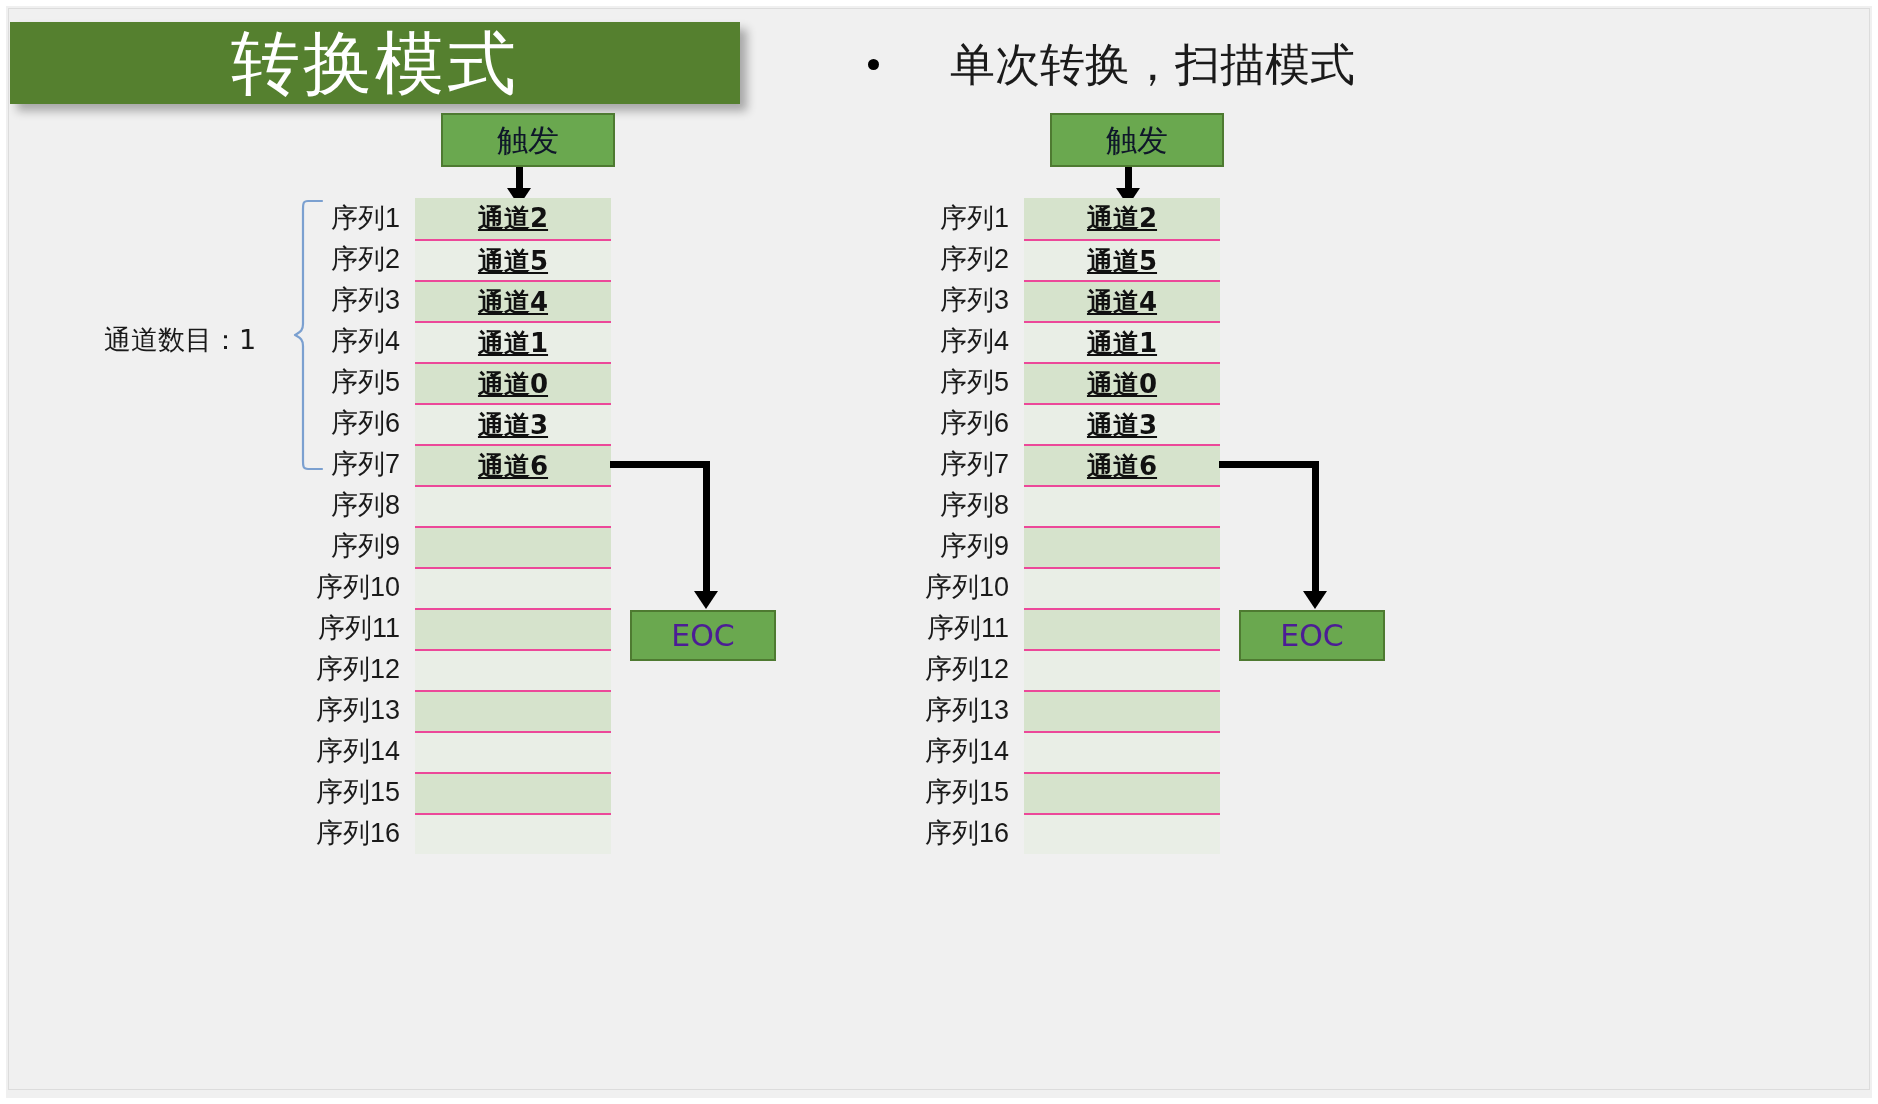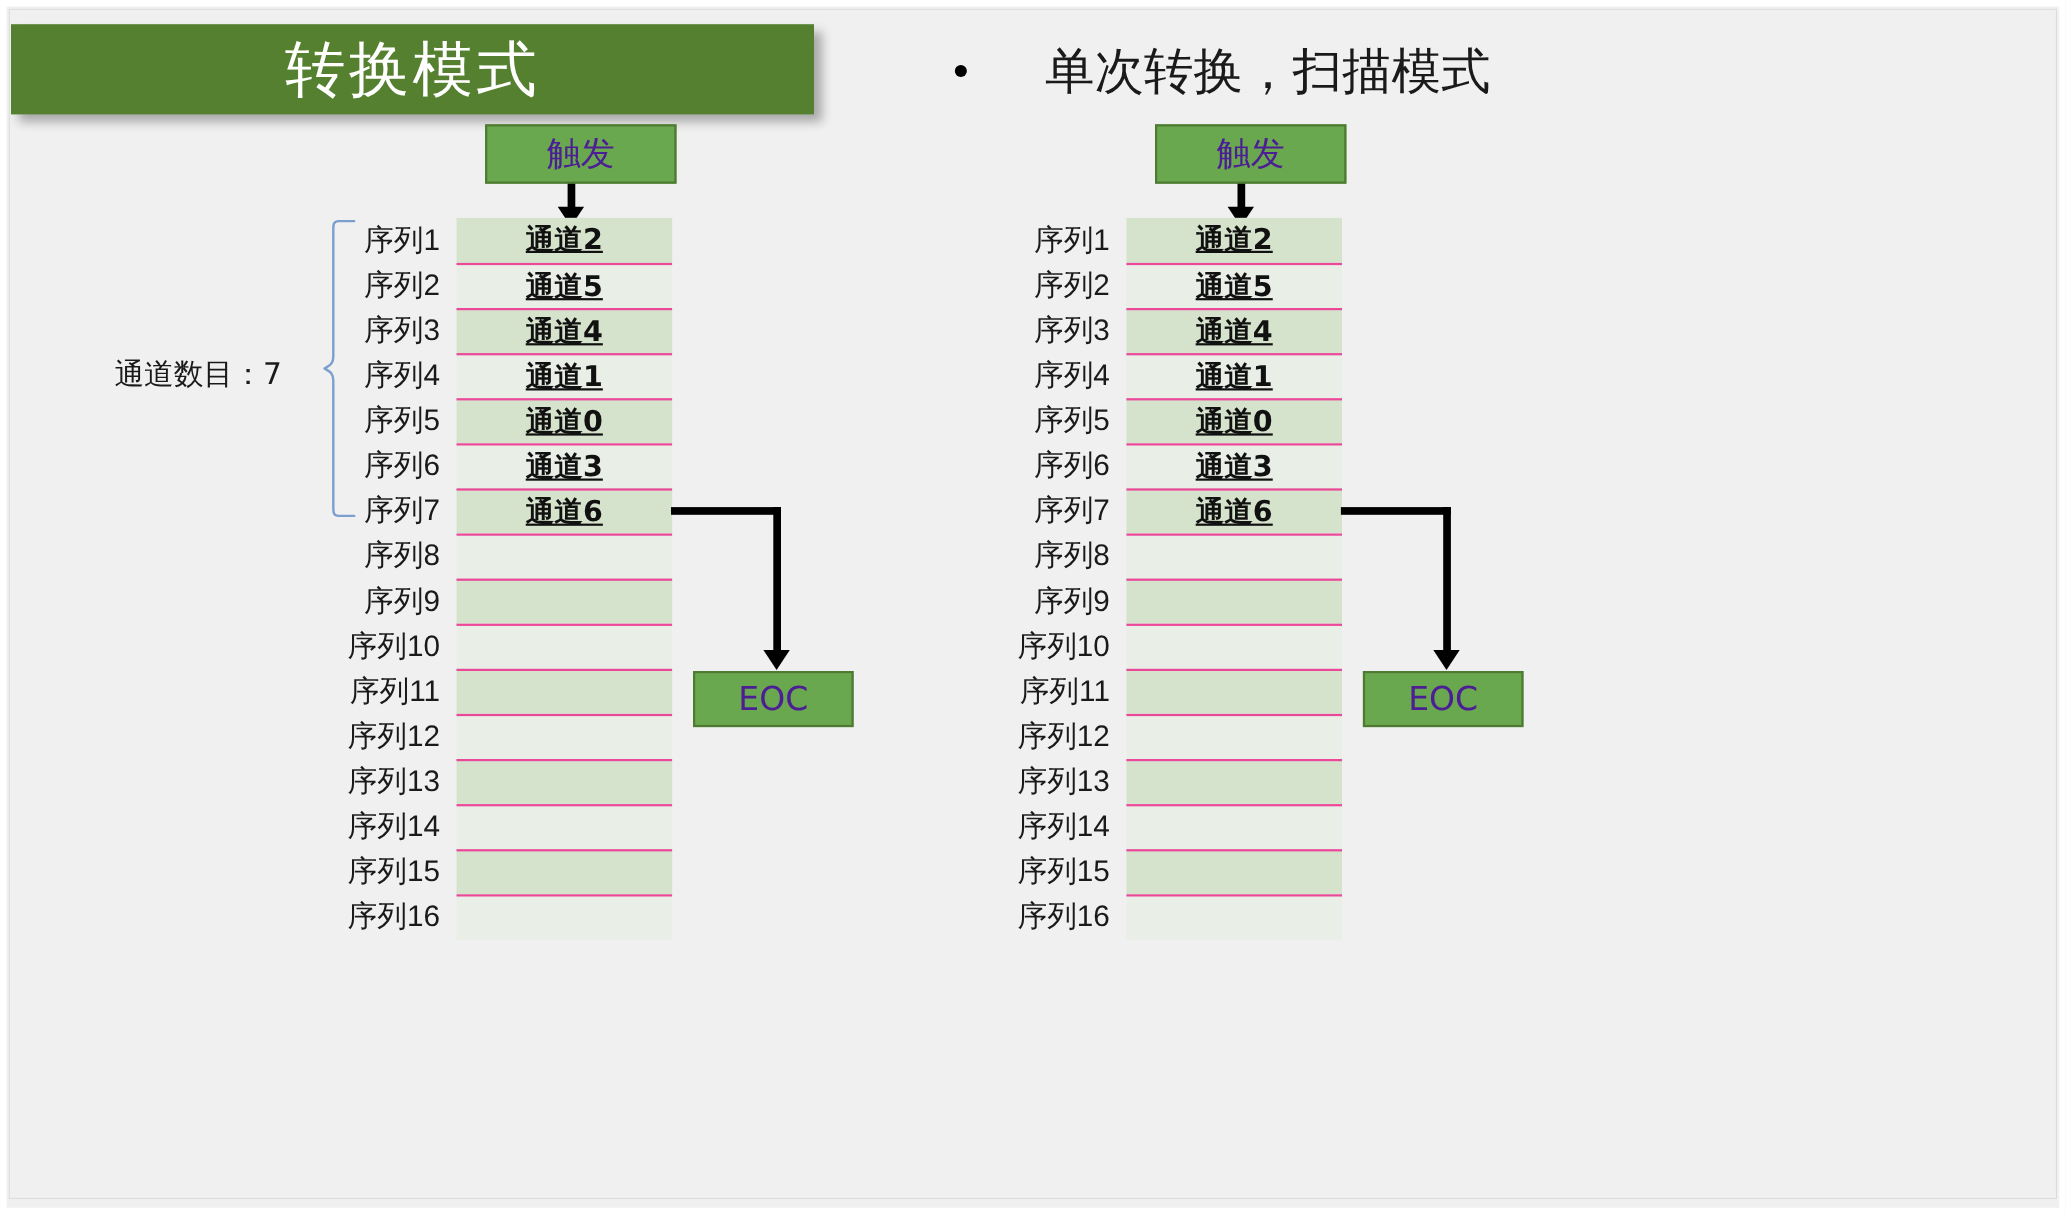--- a/index.html
+++ b/index.html
@@ -43,21 +43,21 @@
     width: 730px;
     height: 82px;
     background: #55802f;
     box-shadow: 7px 7px 9px rgba(0,0,0,0.30);
     display: flex;
     align-items: center;
     justify-content: center;
   }
   #title-text {
     color: #ffffff;
-    font-size: 55px;
+    font-size: 69px;
     letter-spacing: 3px;
     line-height: 1;
     font-family: "DejaVu Sans", "Liberation Sans", sans-serif;
     white-space: nowrap;
   }
 
   
   #bullet-row {
     position: absolute;
     left: 868px;
@@ -89,21 +89,21 @@
     width: 174px;
     height: 54px;
     background: #6aa84f;
     border: 2px solid #4e7a31;
     display: flex;
     align-items: center;
     justify-content: center;
     box-sizing: border-box;
   }
   .trigger-label {
-    color: #4c1d95;
+    color: #0f172a;
     font-size: 31px;
     line-height: 1;
     font-family: "DejaVu Sans", "Liberation Sans", sans-serif;
   }
   .varrow-shaft {
     position: absolute;
     width: 7px;
     background: #000000;
   }
   .varrow-head {
@@ -208,21 +208,21 @@
 
     <div class="trigger-box" style="left:441px; top:113px;">
       <span class="trigger-label">触发</span>
     </div>
     <div class="varrow-shaft" style="left:516px; top:167px; height:24px;"></div>
     <div class="varrow-head" style="left:507px; top:188px;"></div>
 
     <svg class="brace-svg" style="left:292px; top:198px;" width="34" height="274" viewBox="0 0 34 274">
       <path d="M 30 3 L 16 3 C 11 3 11 6 11 11 L 11 126 C 11 133 8 134 3 137 C 8 140 11 141 11 148 L 11 263 C 11 268 11 271 16 271 L 30 271" stroke="#7ba0d0" stroke-width="2.2" fill="none" stroke-linecap="round" stroke-linejoin="round"></path>
     </svg>
-    <div class="count-label" style="left:104px; top:322px;">通道数目：7</div>
+    <div class="count-label" style="left:104px; top:322px;">通道数目：1</div>
 
     <div class="seq-col" id="seq-col-left" style="left:240px; top:198px;">
         <div class="seq-label">序列1</div>
         <div class="seq-label">序列2</div>
         <div class="seq-label">序列3</div>
         <div class="seq-label">序列4</div>
         <div class="seq-label">序列5</div>
         <div class="seq-label">序列6</div>
         <div class="seq-label">序列7</div>
         <div class="seq-label">序列8</div>

